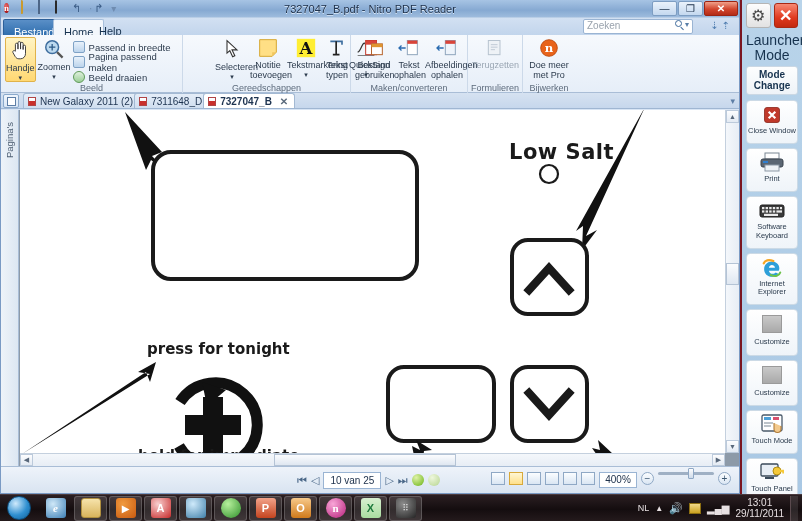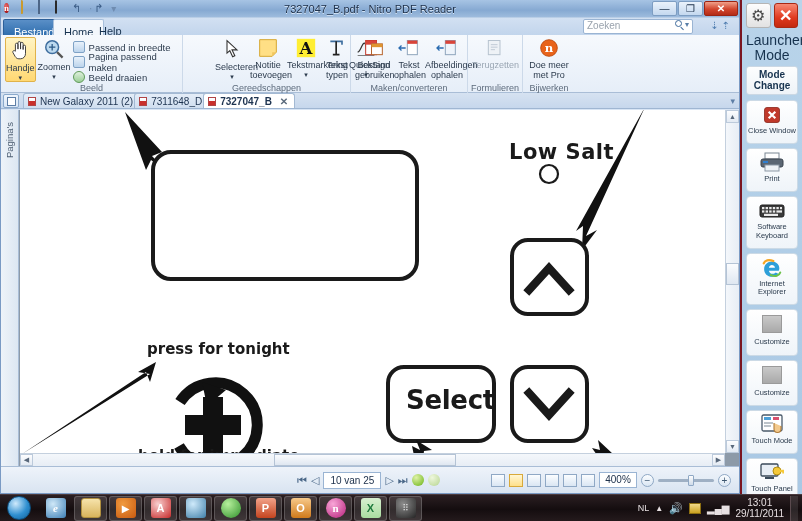--- a/index.html
+++ b/index.html
@@ -199,21 +199,21 @@
     background: linear-gradient(#eef3fa, #d9e4f1);
     border-top: 1px solid #a9bdd6; display: flex; align-items: center;
   }
   .stat-nav { position: absolute; left: 296px; display: flex; align-items: center; gap: 4px; }
   .navico { color: #4a6party; color: #4a6788; font-size: 11px; }
   .pagebox {
     width: 58px; height: 17px; background: #fff; border: 1px solid #9ab4d3;
     font-size: 10px; color: #20334d; text-align: center; line-height: 15px;
   }
   .circ { width: 12px; height: 12px; border-radius: 50%; display: inline-block; }
-  .stat-right { position: absolute; right: 8px; display: flex; align-items: center; gap: 4px; }
+  .stat-right { position: absolute; right: 8px; display: flex; align-items: flex-start; gap: 4px; }
   .vmode {
     width: 14px; height: 13px; border: 1px solid #8fa8c5; background: linear-gradient(#fbfdff,#dae6f3);
   }
   .vmode.on { border-color: #d8a93a; background: linear-gradient(#fff6d4,#ffe08a); }
   .zoombox {
     width: 38px; height: 16px; background: #fff; border: 1px solid #9ab4d3;
     font-size: 10px; text-align: center; line-height: 14px; color: #20334d;
   }
   .zcircle {
     width: 13px; height: 13px; border-radius: 50%; border: 1px solid #8fa8c5;
@@ -533,21 +533,20 @@
           <rect x="492" y="257" width="75" height="74" rx="16" ry="16" fill="#fff" stroke="#1a1a1a" stroke-width="4"></rect>
           <path d="M509 283 L529 305 L549 283" fill="none" stroke="#1a1a1a" stroke-width="8" stroke-linecap="square" stroke-linejoin="miter"></path>
 
           <path d="M400 374 L392 336 L400 340 L396 330 L412 340 L404 341 Z" fill="#111"></path>
           <path d="M596 372 L572 338 L580 340 L578 330 L593 344 L586 344 Z" fill="#111"></path>
         </svg>
 
         <div class="pdf-text" style="left:489px; top:30px; font-size:21px; letter-spacing:0.5px;">Low Salt</div>
         <div class="pdf-text" style="left:127px; top:230px; font-size:15px;">press for tonight</div>
         <div class="pdf-text" style="left:118px; top:337px; font-size:15px;">hold for immediate</div>
-        <div class="pdf-text" style="left:386px; top:275px; font-size:26px; letter-spacing:-0.3px;">Select</div>
       </div>
 
       <div class="vscroll">
         <div class="sb-btn" style="left:0;top:0;width:13px;height:13px;line-height:11px;">▲</div>
         <div class="sb-thumb" style="left:0;top:153px;width:13px;height:22px;"></div>
         <div class="sb-btn" style="left:0;bottom:0;width:13px;height:13px;line-height:11px;">▼</div>
       </div>
 
       <div class="hscroll">
         <div class="sb-btn" style="left:0;top:0;width:13px;height:12px;line-height:10px;">◀</div>

